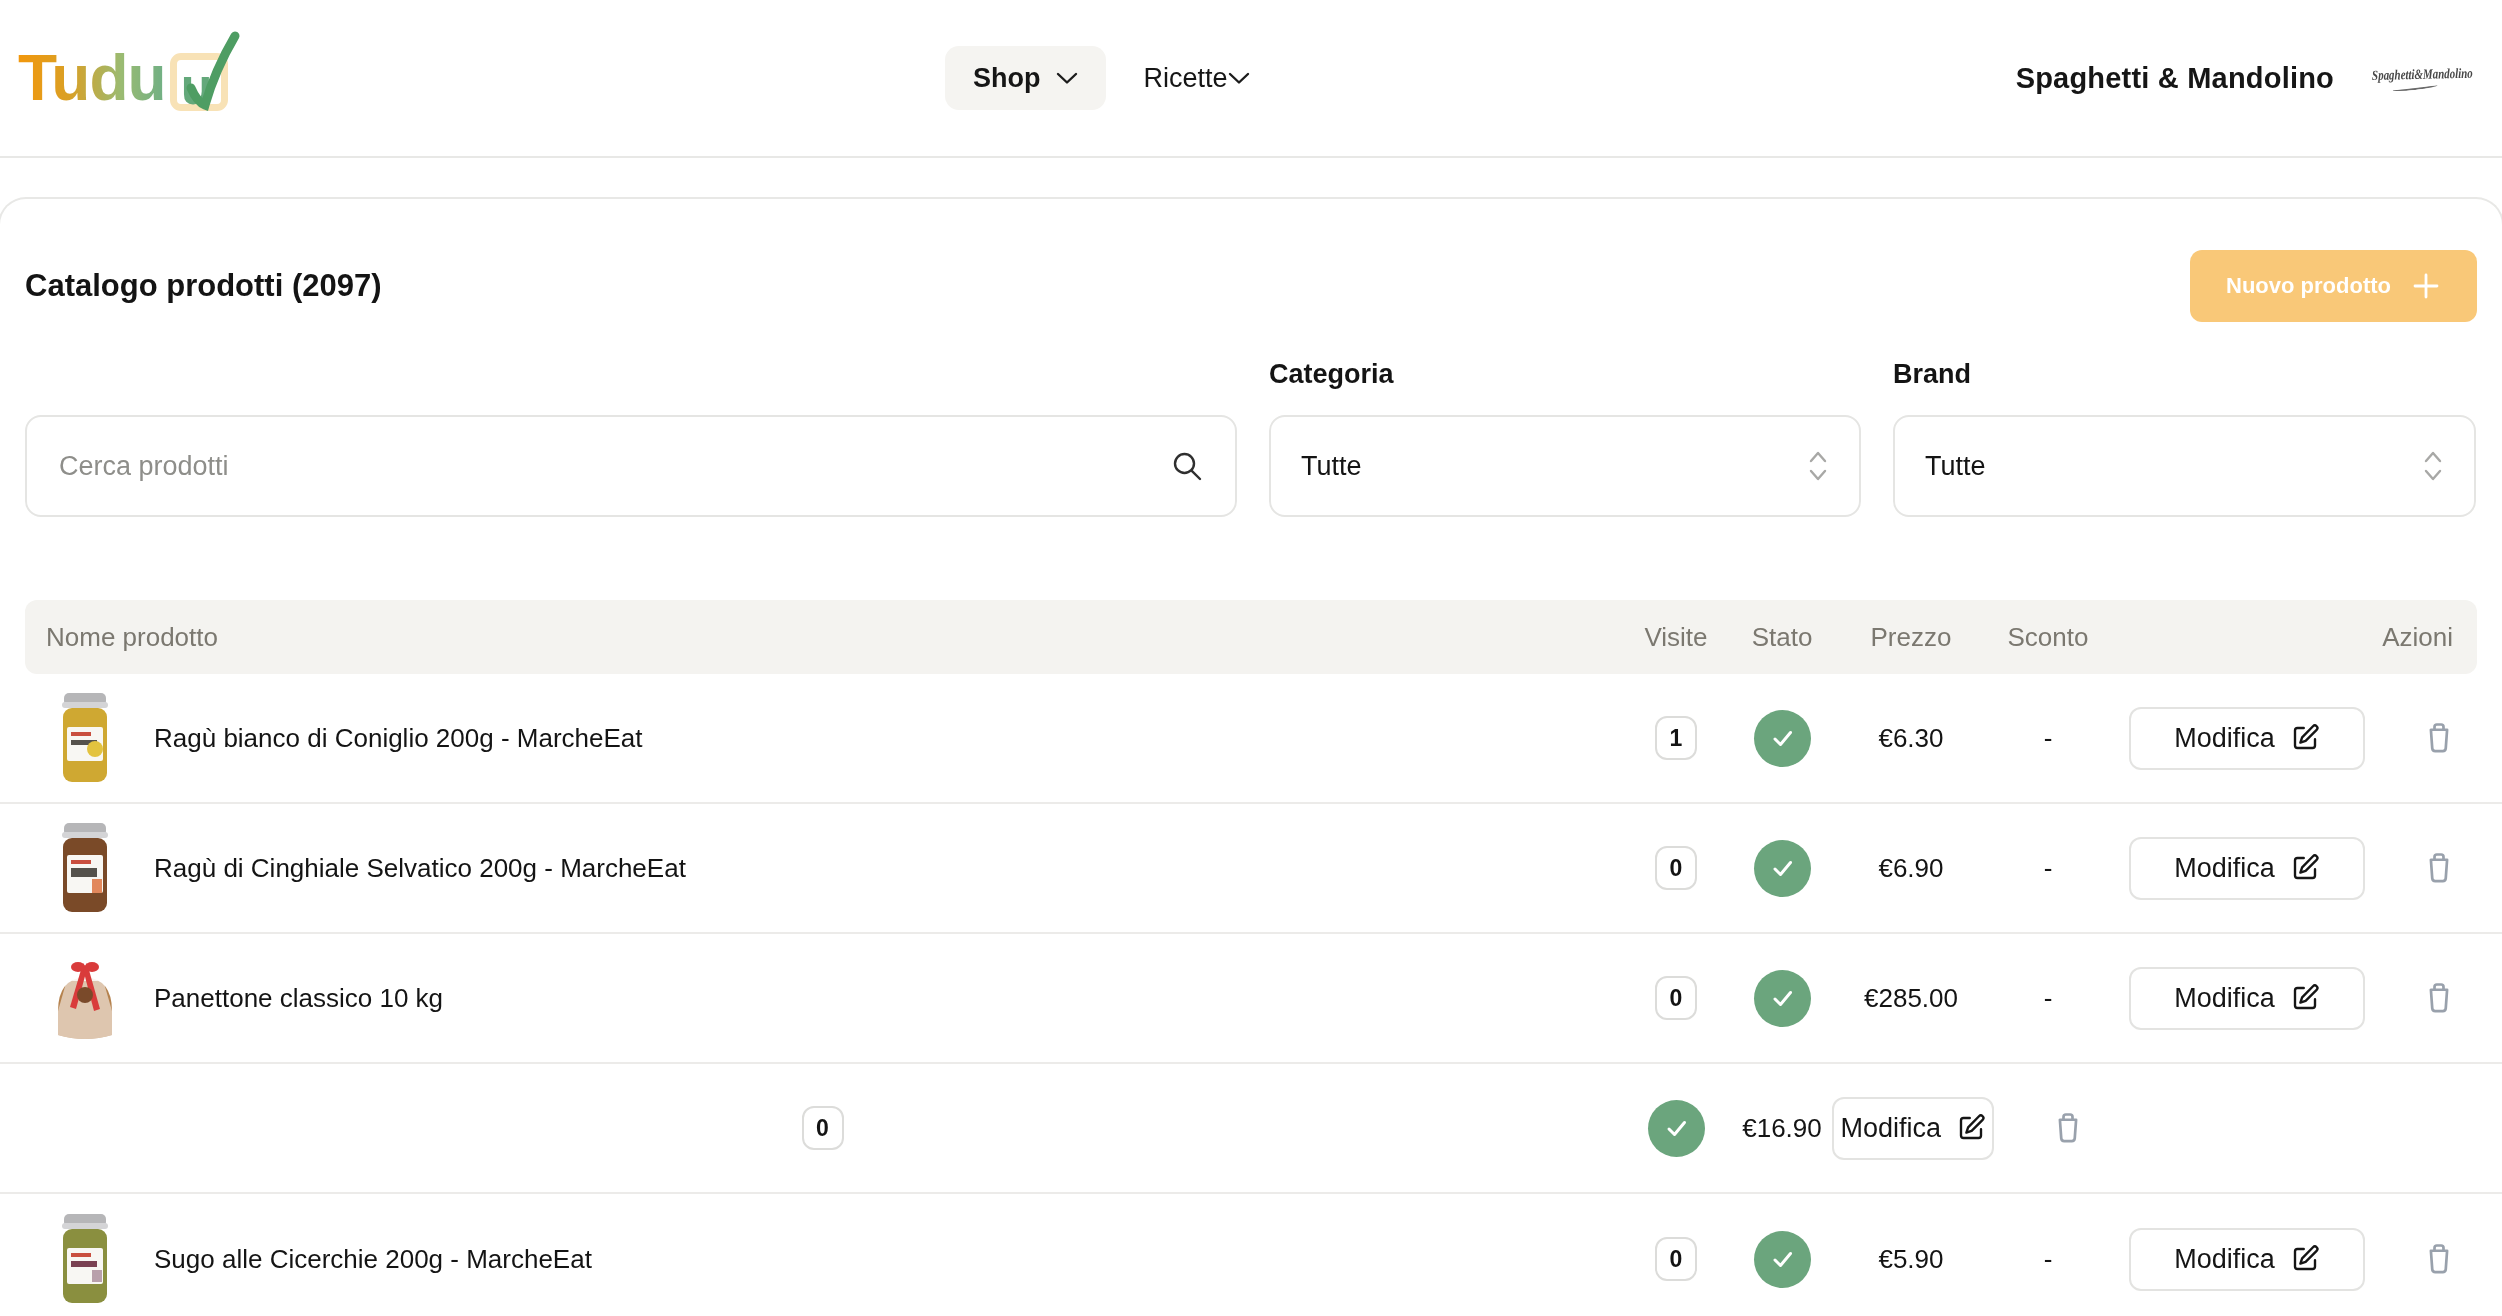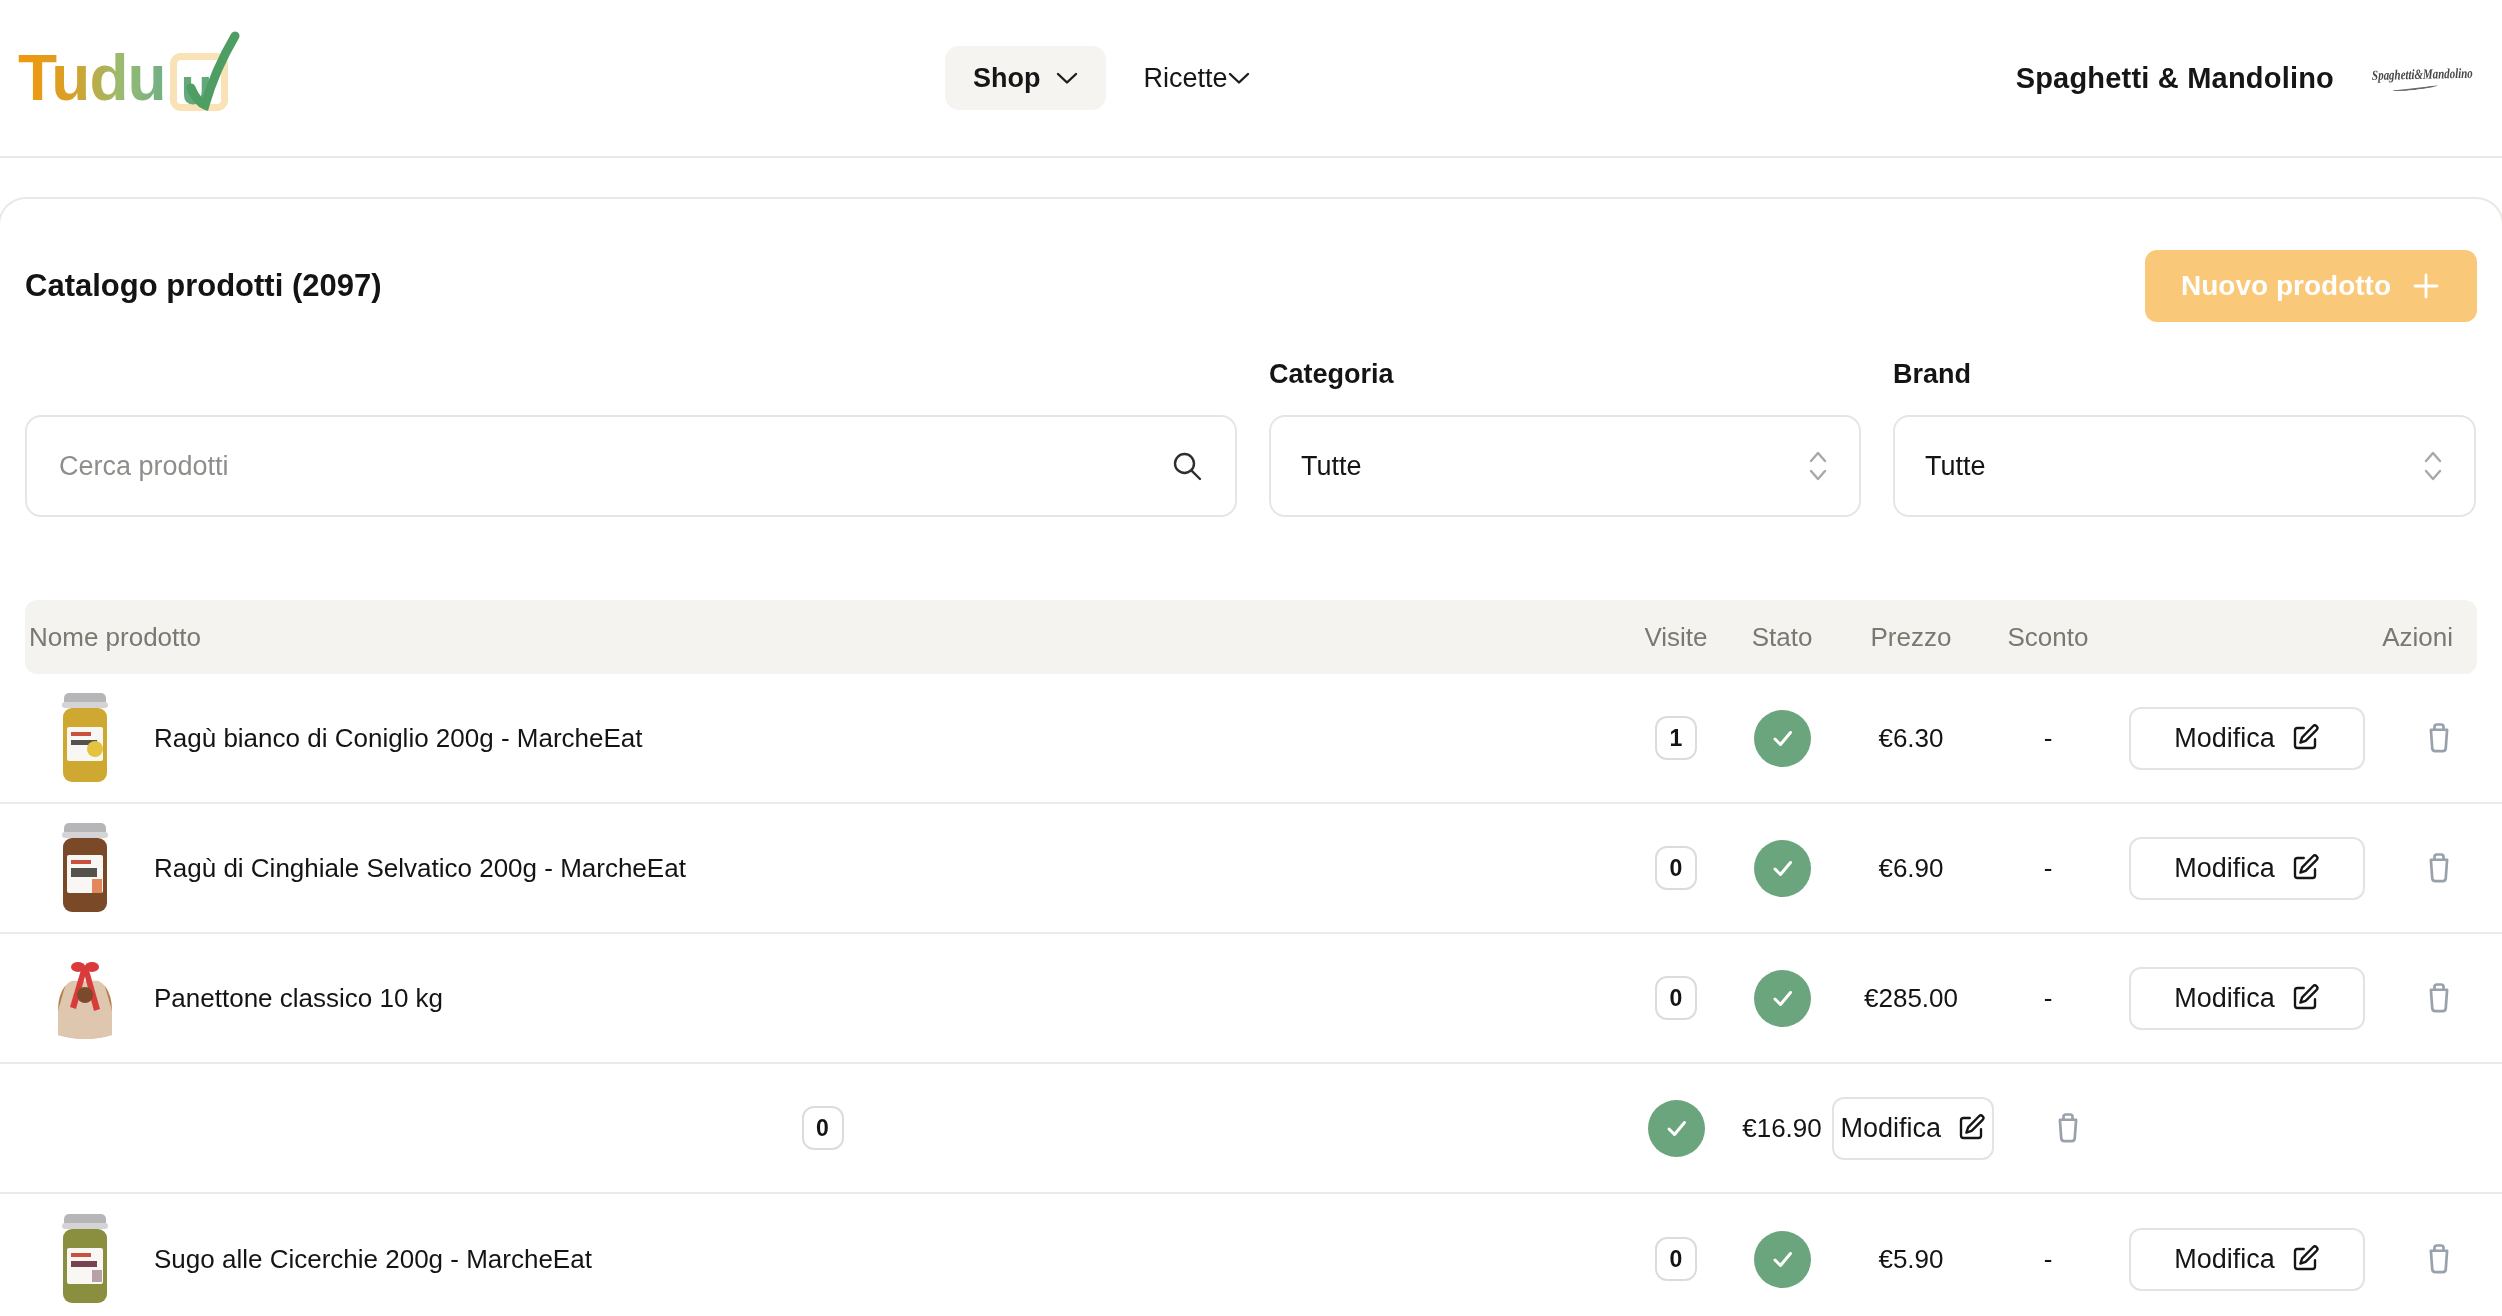--- a/index.html
+++ b/index.html
@@ -32,36 +32,36 @@
   .account-sig .sig-fl { display:block; height:5px; border-bottom:2px solid #6b6b6b; width:58px; margin:2px auto 0; border-radius:50%; transform:rotate(-4deg); }
 
   
   .card { position:absolute; top:197px; left:-2px; right:-2px; height:1200px; background:#fff;
           border:2px solid #e8e8e6; border-bottom:none; border-radius:28px 28px 0 0; }
   .card-inner { padding:0 25px; }
 
   .title-row { display:flex; justify-content:space-between; align-items:center; padding-top:50px; height:123px; }
   .page-title { margin:0; font-size:31px; font-weight:700; color:#141414; }
   .btn-new { height:72px; padding:0 36px; background:#F9C878; border:none; border-radius:12px; color:#fff;
-             font-size:28px; font-weight:600; font-family:inherit; display:flex; align-items:center; gap:20px; cursor:pointer; }
+             font-size:22px; font-weight:600; font-family:inherit; display:flex; align-items:center; gap:20px; cursor:pointer; }
 
   .filters { margin-top:37px; display:grid; grid-template-columns:1212px 592px 583px; gap:32px; }
   .filter-label { height:56px; font-size:27px; font-weight:600; color:#141414; }
   .field { height:102px; border:2px solid #e5e5e3; border-radius:16px; background:#fff; display:flex; align-items:center; padding:0 30px; }
   .search-field input { flex:1; border:none; outline:none; font-family:inherit; font-size:27px; color:#141414; background:transparent; }
   .search-field input::placeholder { color:#8e8e8a; }
   .search-btn { background:none; border:none; padding:0; cursor:pointer; display:flex; align-items:center; }
   .select-field { justify-content:space-between; cursor:pointer; }
   .select-value { font-size:27px; color:#141414; }
 
   
   .thead { margin-top:83px; height:74px; background:#f4f3f0; border-radius:12px; display:grid;
            grid-template-columns:1fr 112px 100px 158px 116px 371px; align-items:center;
            font-size:26px; color:#7b7870; }
-  .thead .c-name { padding-left:4px; }
+  .thead .c-name { padding-left:21px; }
   .c-center { text-align:center; }
   .thead .c-actions { text-align:right; padding-right:24px; }
 
   .trow { height:130px; display:grid; grid-template-columns:1fr 112px 100px 158px 116px 371px;
           align-items:center; padding:0 25px; border-bottom:2px solid #ecebe9; }
   .trow:last-child { border-bottom:none; }
   .prod { display:flex; align-items:center; gap:24px; padding-left:15px; }
   .pimg { width:90px; height:100px; display:flex; align-items:center; justify-content:center; }
   .pname { font-size:26px; font-weight:500; color:#141414; }
 

